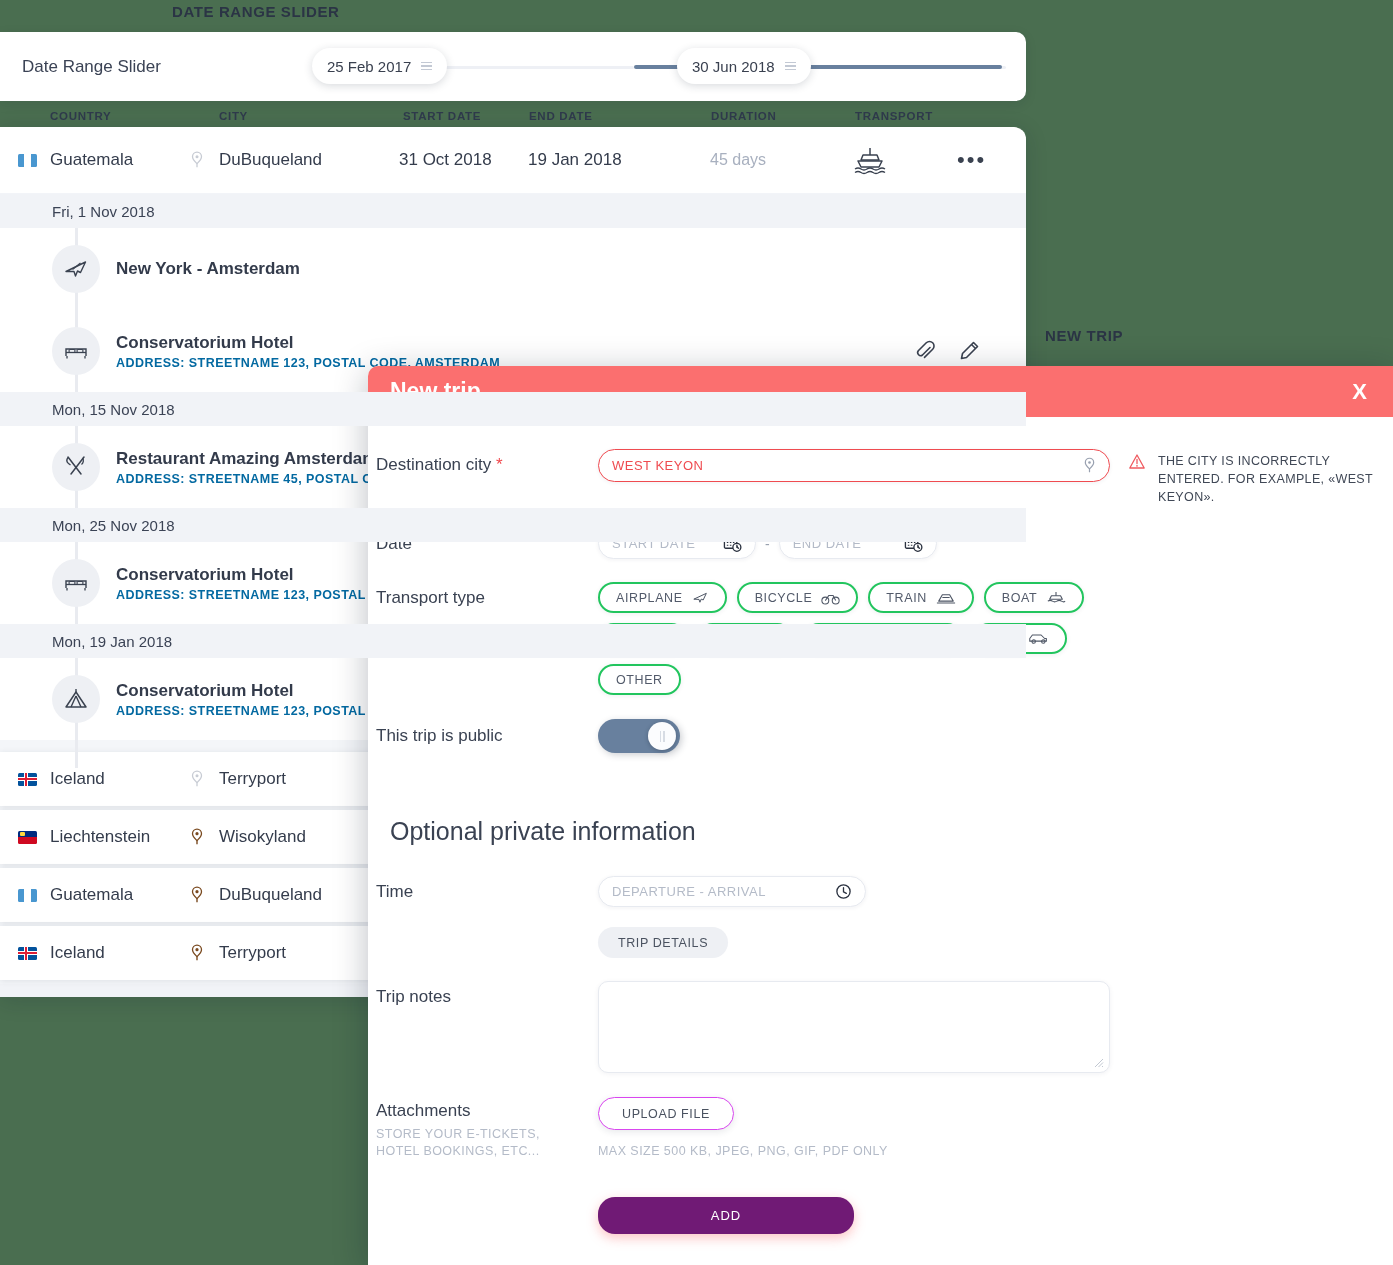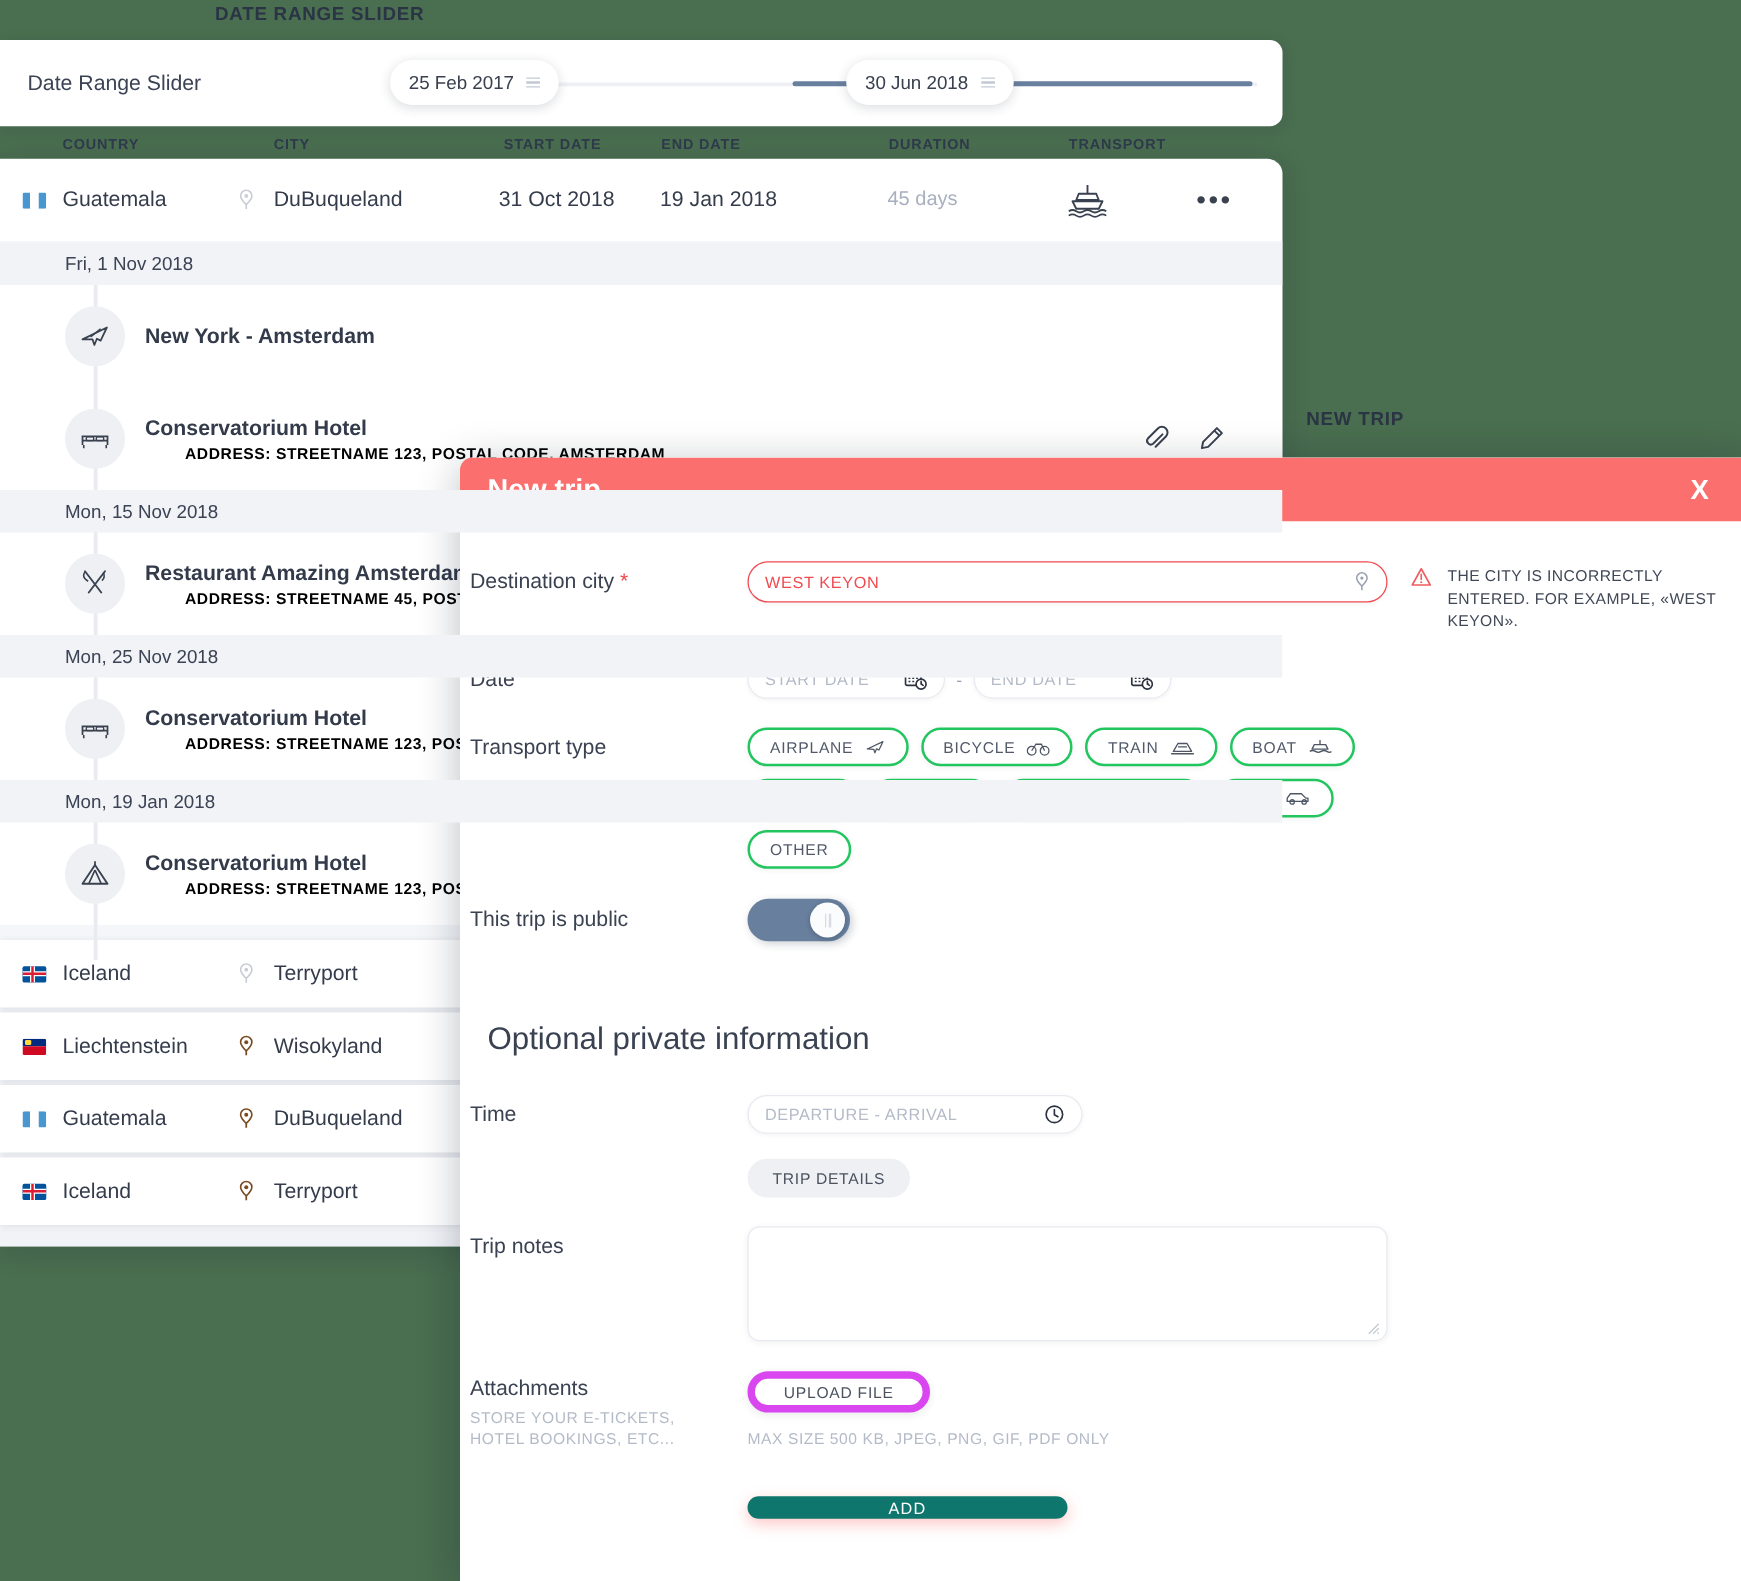--- a/index.html
+++ b/index.html
@@ -138,22 +138,22 @@
     display: flex; align-items: center; justify-content: center;
     flex-shrink: 0; position: relative; z-index: 2;
   }
   .tl-line {
     position: absolute; left: 75px; top: 0; bottom: 0;
     width: 3px; background: #e9ebf0; z-index: 1;
   }
   .tl-text { margin-left: 16px; font-weight: bold; }
   .tl-title { font-size: 17px; color: #333b4b; }
   .tl-sub {
-    font-size: 12.5px; color: #000000; letter-spacing: .45px;
-    text-transform: uppercase; margin-top: 3px; margin-left: 32px;
+    font-size: 12.5px; color: #0369a1; letter-spacing: .45px;
+    text-transform: uppercase; margin-top: 3px;
   }
   .row-actions {
     position: absolute; right: 46px; display: flex; gap: 22px; align-items: center;
   }
   .row-actions svg { cursor: pointer; }
 
   
   .country-row {
     height: 54px; margin: 0 0 4px 0;
     background: #fff; border-radius: 0 8px 8px 0;
@@ -257,38 +257,38 @@
     border: 1px solid #e7eaf0; border-radius: 10px;
     background: #fff; position: relative;
     box-shadow: 0 1px 5px rgba(30,40,60,.06);
   }
   #notes-area .resize {
     position: absolute; right: 5px; bottom: 4px;
     width: 11px; height: 11px;
   }
   #upload-btn {
     height: 33px; padding: 0 23px; border-radius: 17px;
-    background: #fff; border: 6px solid #d946ef;
+    background: #fff; border: 1px solid #d946ef;
     font-size: 12.5px; letter-spacing: .6px; color: #4a5260;
     text-transform: uppercase; cursor: pointer;
     box-shadow: 0 2px 7px rgba(30,40,60,.10);
     display: inline-flex; align-items: center;
   }
   #upload-hint {
     font-size: 12.5px; color: #b4bbc8; letter-spacing: .45px;
     text-transform: uppercase; margin-top: 14px;
   }
   .sublabel {
     font-size: 12.5px; color: #b4bbc8; letter-spacing: .45px;
     text-transform: uppercase; line-height: 1.35; margin-top: 5px;
     max-width: 195px;
   }
   #add-btn {
-    width: 256px; height: 18px; border-radius: 17px; border: none;
-    background: #0f766e; color: #fff;
+    width: 256px; height: 37px; border-radius: 17px; border: none;
+    background: #701a75; color: #fff;
     font-size: 13px; letter-spacing: 1px; text-transform: uppercase;
     cursor: pointer; box-shadow: 0 4px 12px rgba(251,111,111,.40);
   }
 </style>
 </head>
 <body>
 
 <div class="anno" id="anno-slider">DATE RANGE SLIDER</div>
 <div class="anno" id="anno-newtrip">NEW TRIP</div>
 

